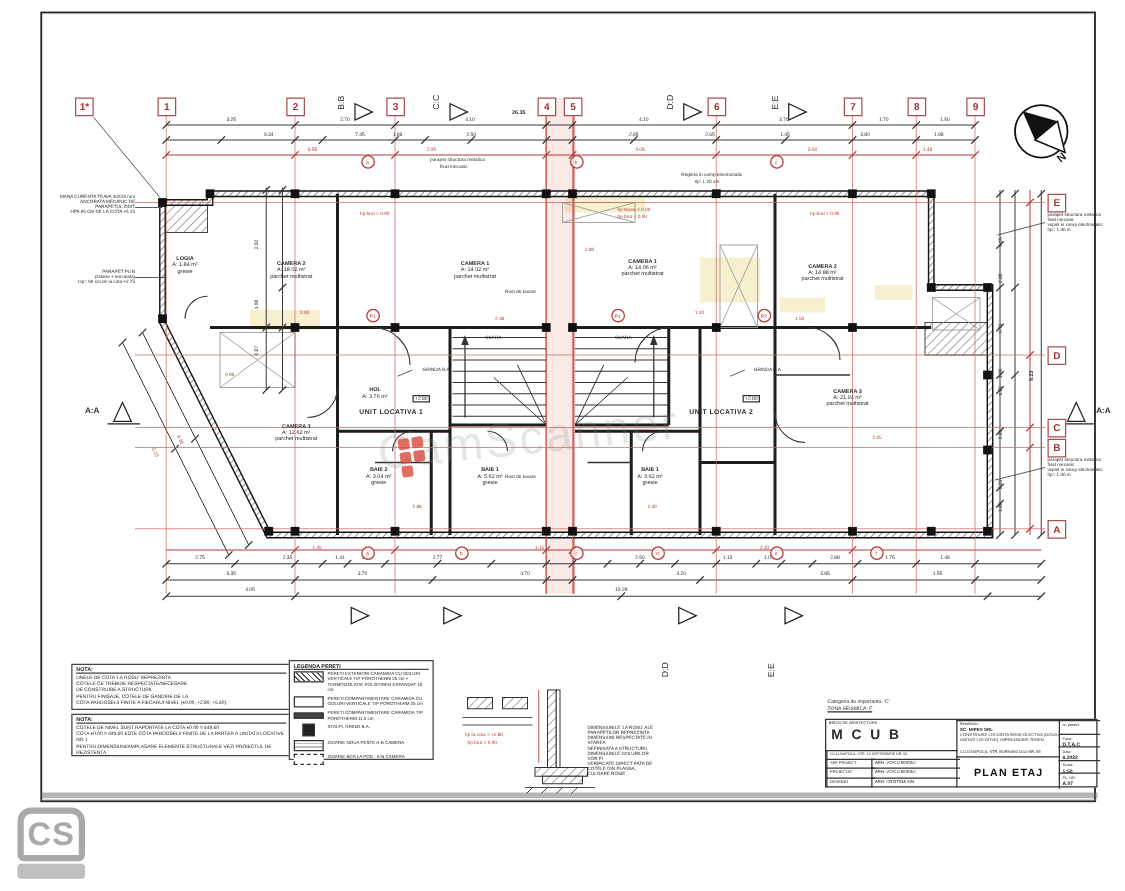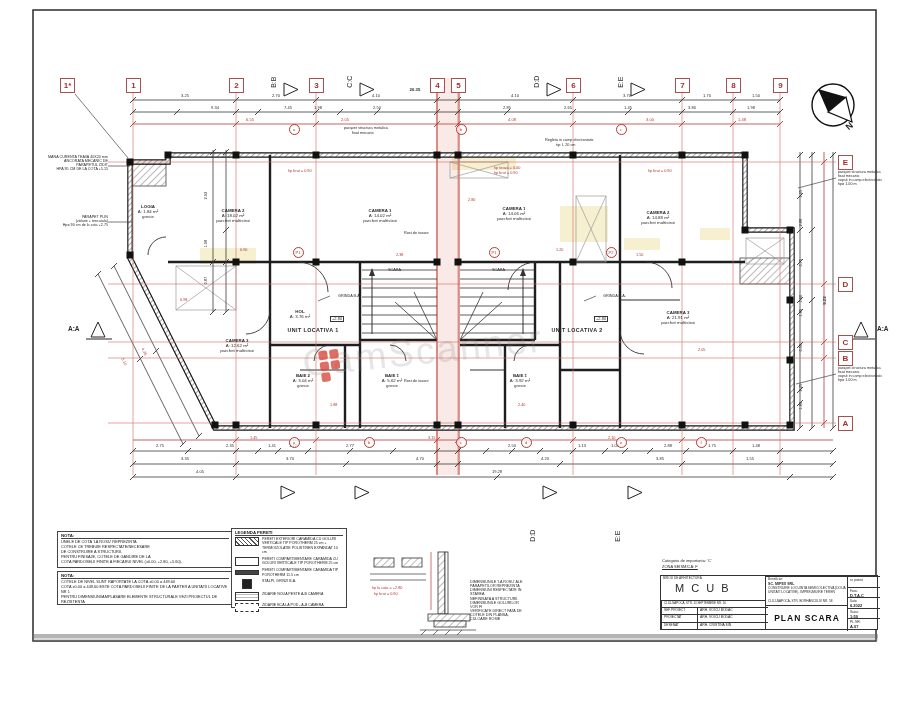--- a/index.html
+++ b/index.html
@@ -599,42 +599,42 @@
     </div>
   <div class="lbl red" style="left:372px;top:586px;font-size:3.8px;">hp la cota = +2.80</div>
   <div class="lbl red" style="left:374px;top:592px;font-size:3.8px;">hp brut = 0.90</div>
 
   <div class="lbl" style="left:662px;top:559px;font-size:4px;">Categoria de importanta: 'C'</div>
   <div class="lbl" style="left:662px;top:565px;font-size:4px;text-decoration:underline;">ZONA SEISMICA: F</div>
 
   <div style="position:absolute;left:660px;top:575px;width:216px;height:53px;border:1px solid #333;background:#fff;">
     <div class="tb-cell" style="left:0;top:0;width:104px;height:24px;border:none;">
       <div class="lbl" style="left:2px;top:1px;font-size:3.2px;">BIROU DE ARHITECTURA</div>
-      <div class="lbl" style="left:14px;top:6px;font-size:11px;font-weight:normal;letter-spacing:2px;">M C U B</div>
+      <div class="lbl" style="left:4px;top:6px;font-size:11px;font-weight:bold;letter-spacing:2px;">M C U B</div>
     </div>
     <div class="tb-cell" style="left:0;top:24px;width:104px;height:7px;">
       <div class="lbl" style="left:2px;top:1px;font-size:2.9px;">CLUJ-NAPOCA, STR. 13 SEPTEMBRIE NR. 50</div>
     </div>
     <div id="tb-rows">
         <div class="tb-cell" style="left: 0px; top: 31px; width: 36px; height: 7.3px; font-size: 3.2px; padding-left: 2px;">SEF PROIECT</div>
         <div class="tb-cell" style="left: 36px; top: 31px; width: 68px; height: 7.3px; font-size: 3.4px; padding-left: 2px;">ARH. VOICU BODAC</div>
         <div class="tb-cell" style="left: 0px; top: 38.3px; width: 36px; height: 7.3px; font-size: 3.2px; padding-left: 2px;">PROIECTAT</div>
         <div class="tb-cell" style="left: 36px; top: 38.3px; width: 68px; height: 7.3px; font-size: 3.4px; padding-left: 2px;">ARH. VOICU BODAC</div>
         <div class="tb-cell" style="left: 0px; top: 45.6px; width: 36px; height: 7.3px; font-size: 3.2px; padding-left: 2px;">DESENAT</div>
         <div class="tb-cell" style="left: 36px; top: 45.6px; width: 68px; height: 7.3px; font-size: 3.4px; padding-left: 2px;">ARH. CRISTINA SIN</div>
       </div>
 
     <div class="tb-cell" style="left:104px;top:0;width:82px;height:29px;">
       <div class="lbl" style="left:2px;top:1px;font-size:3.2px;">Beneficiar:</div>
       <div class="lbl" style="left:2px;top:5px;font-size:3.6px;font-weight:bold;">SC. MIPEX SRL</div>
       <div class="lbl" style="left:2px;top:10px;width:78px;font-size:3.3px;white-space:normal;">CONSTRUIRE LOCUINTA SEMICOLECTIVA (DOUA UNITATI LOCATIVE), IMPREJMUIRE TEREN</div>
       <div class="lbl" style="left:2px;top:23px;font-size:3.1px;">CLUJ-NAPOCA, STR. BORHANCULUI NR. 58</div>
     </div>
     <div class="tb-cell" style="left:104px;top:29px;width:82px;height:24px;display:flex;align-items:center;justify-content:center;">
-      <span style="font-size:8.5px;font-weight:bold;letter-spacing:1px;color:#111;">PLAN SCARA</span>
+      <span style="font-size:8.5px;font-weight:bold;letter-spacing:1px;color:#111;">PLAN ETAJ</span>
     </div>
     <div id="tb-right">
         <div class="tb-cell" style="left: 186px; top: 0px; width: 30px; height: 10.6px; font-size: 3.2px; padding: 1px 0px 0px 2px;">
           <div style="font-size: 3px;">nr. proiect</div>
           <div style="font-size: 4px; font-weight: bold;"></div>
         </div>
         <div class="tb-cell" style="left: 186px; top: 10.6px; width: 30px; height: 10.6px; font-size: 3.2px; padding: 1px 0px 0px 2px;">
           <div style="font-size: 3px;">Faza:</div>
           <div style="font-size: 4px; font-weight: bold;">D.T.A.C</div>
         </div>
@@ -646,14 +646,18 @@
           <div style="font-size: 3px;">Scara:</div>
           <div style="font-size: 4px; font-weight: bold;">1:50</div>
         </div>
         <div class="tb-cell" style="left: 186px; top: 42.4px; width: 30px; height: 10.6px; font-size: 3.2px; padding: 1px 0px 0px 2px;">
           <div style="font-size: 3px;">PL. NR:</div>
           <div style="font-size: 4px; font-weight: bold;">A.07</div>
         </div>
       </div>
   </div>
 
+  <div class="cs-logo">
+    <div class="sq">CS</div>
+    <div class="bar"></div>
+  </div>
 
 </div>
 
 </body></html>

